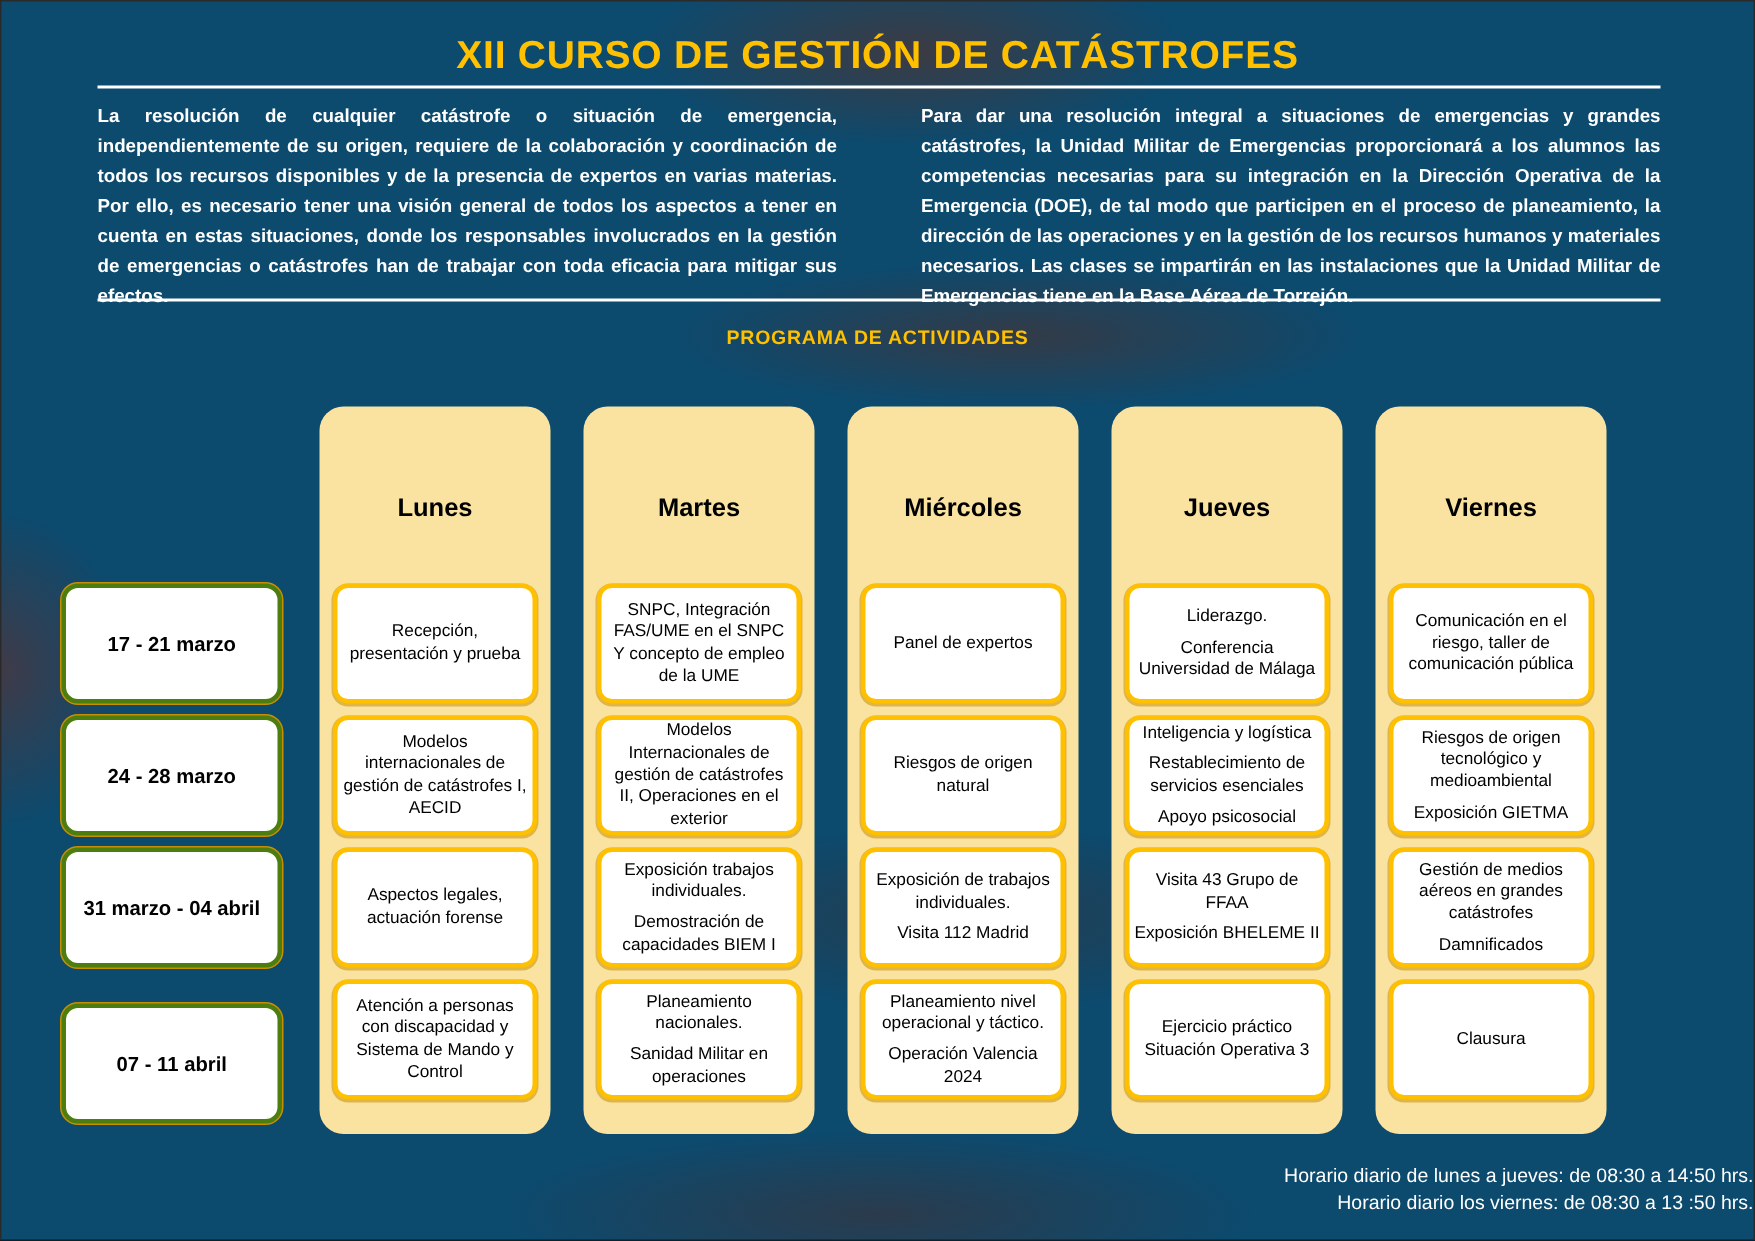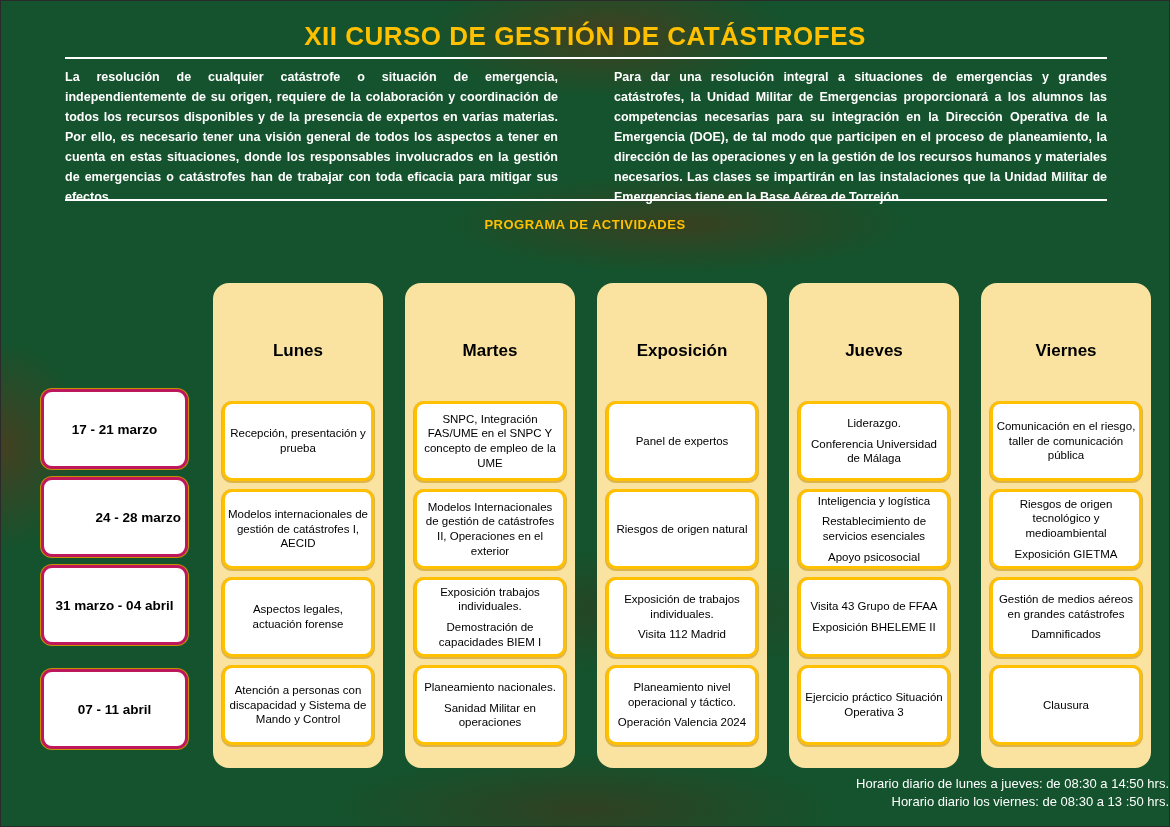--- a/index.html
+++ b/index.html
@@ -2,21 +2,21 @@
 <html><head>
 <meta charset="utf-8">
 <style>
   * { margin:0; padding:0; box-sizing:border-box; }
   html,body { background:#000; }
   body { font-family:"Liberation Sans", sans-serif; }
 
   .poster {
     position:relative;
     width:1170px; height:827px;
-    background:#14532d;
+    background:#0c4a6e;
     overflow:hidden;
     border:1px solid #2a2a2a;
   }
   
   .poster::before {
     content:"";
     position:absolute; inset:0;
     background:
       radial-gradient(ellipse 260px 90px at 52% 4%,  rgba(120,40,14,.45), transparent 70%),
       radial-gradient(ellipse 330px 70px at 58% 27%, rgba(110,35,12,.40), transparent 70%),
@@ -49,38 +49,37 @@
   .program-heading {
     position:absolute; top:216px; left:0; width:100%;
     text-align:center;
     color:#FFC000; font-size:13px; font-weight:bold; letter-spacing:.5px;
   }
 
   
   .week-box {
     position:absolute; left:40px; width:147px; height:80px;
     background:#fff;
-    border:3px solid #be185d;
+    border:3px solid #4d7c0f;
     border-radius:11px;
     box-shadow:0 0 0 1px #c88f00;
     display:flex; align-items:center; justify-content:center;
     text-align:center;
     font-size:13.5px; font-weight:bold; color:#000;
     padding:2px 4px;
   }
-  .wrow1 { top:388px; } .wrow2 { top:476px;justify-content:flex-end; } .wrow3 { top:564px; } .wrow4 { top:668px; }
+  .wrow1 { top:388px; } .wrow2 { top:476px; } .wrow3 { top:564px; } .wrow4 { top:668px; }
 
   
   .grid { position:absolute; left:212px; top:270px; width:938px; display:flex; gap:22px; }
   .day-col {
     position:relative;
-    width:170px; height:485px;
+    width:154px; height:485px;
     background:#FAE3A1;
     border-radius:16px;
-    margin-top:12px;
   }
   .day-title {
     position:absolute; top:58px; left:0; width:100%;
     text-align:center;
     font-size:17px; font-weight:bold; color:#000;
   }
   .card {
     position:absolute; left:9px; right:9px; height:80px;
     background:#fff;
     border:3px solid #FFC000;
@@ -159,21 +158,21 @@
       <div class="card crow2">
         <p>Modelos Internacionales de gestión de catástrofes II, Operaciones en el exterior</p>
       </div>
       <div class="card crow4">
         <p>Planeamiento nacionales.</p>
         <p>Sanidad Militar en operaciones</p>
       </div>
     </section>
 
     <section class="day-col">
-      <h3 class="day-title">Exposición</h3>
+      <h3 class="day-title">Miércoles</h3>
       <div class="card crow1">
         <p>Panel de expertos</p>
       </div>
       <div class="card crow2">
         <p>Riesgos de origen natural</p>
       </div>
       <div class="card crow3">
         <p>Exposición de trabajos individuales.</p>
         <p>Visita 112 Madrid</p>
       </div>

